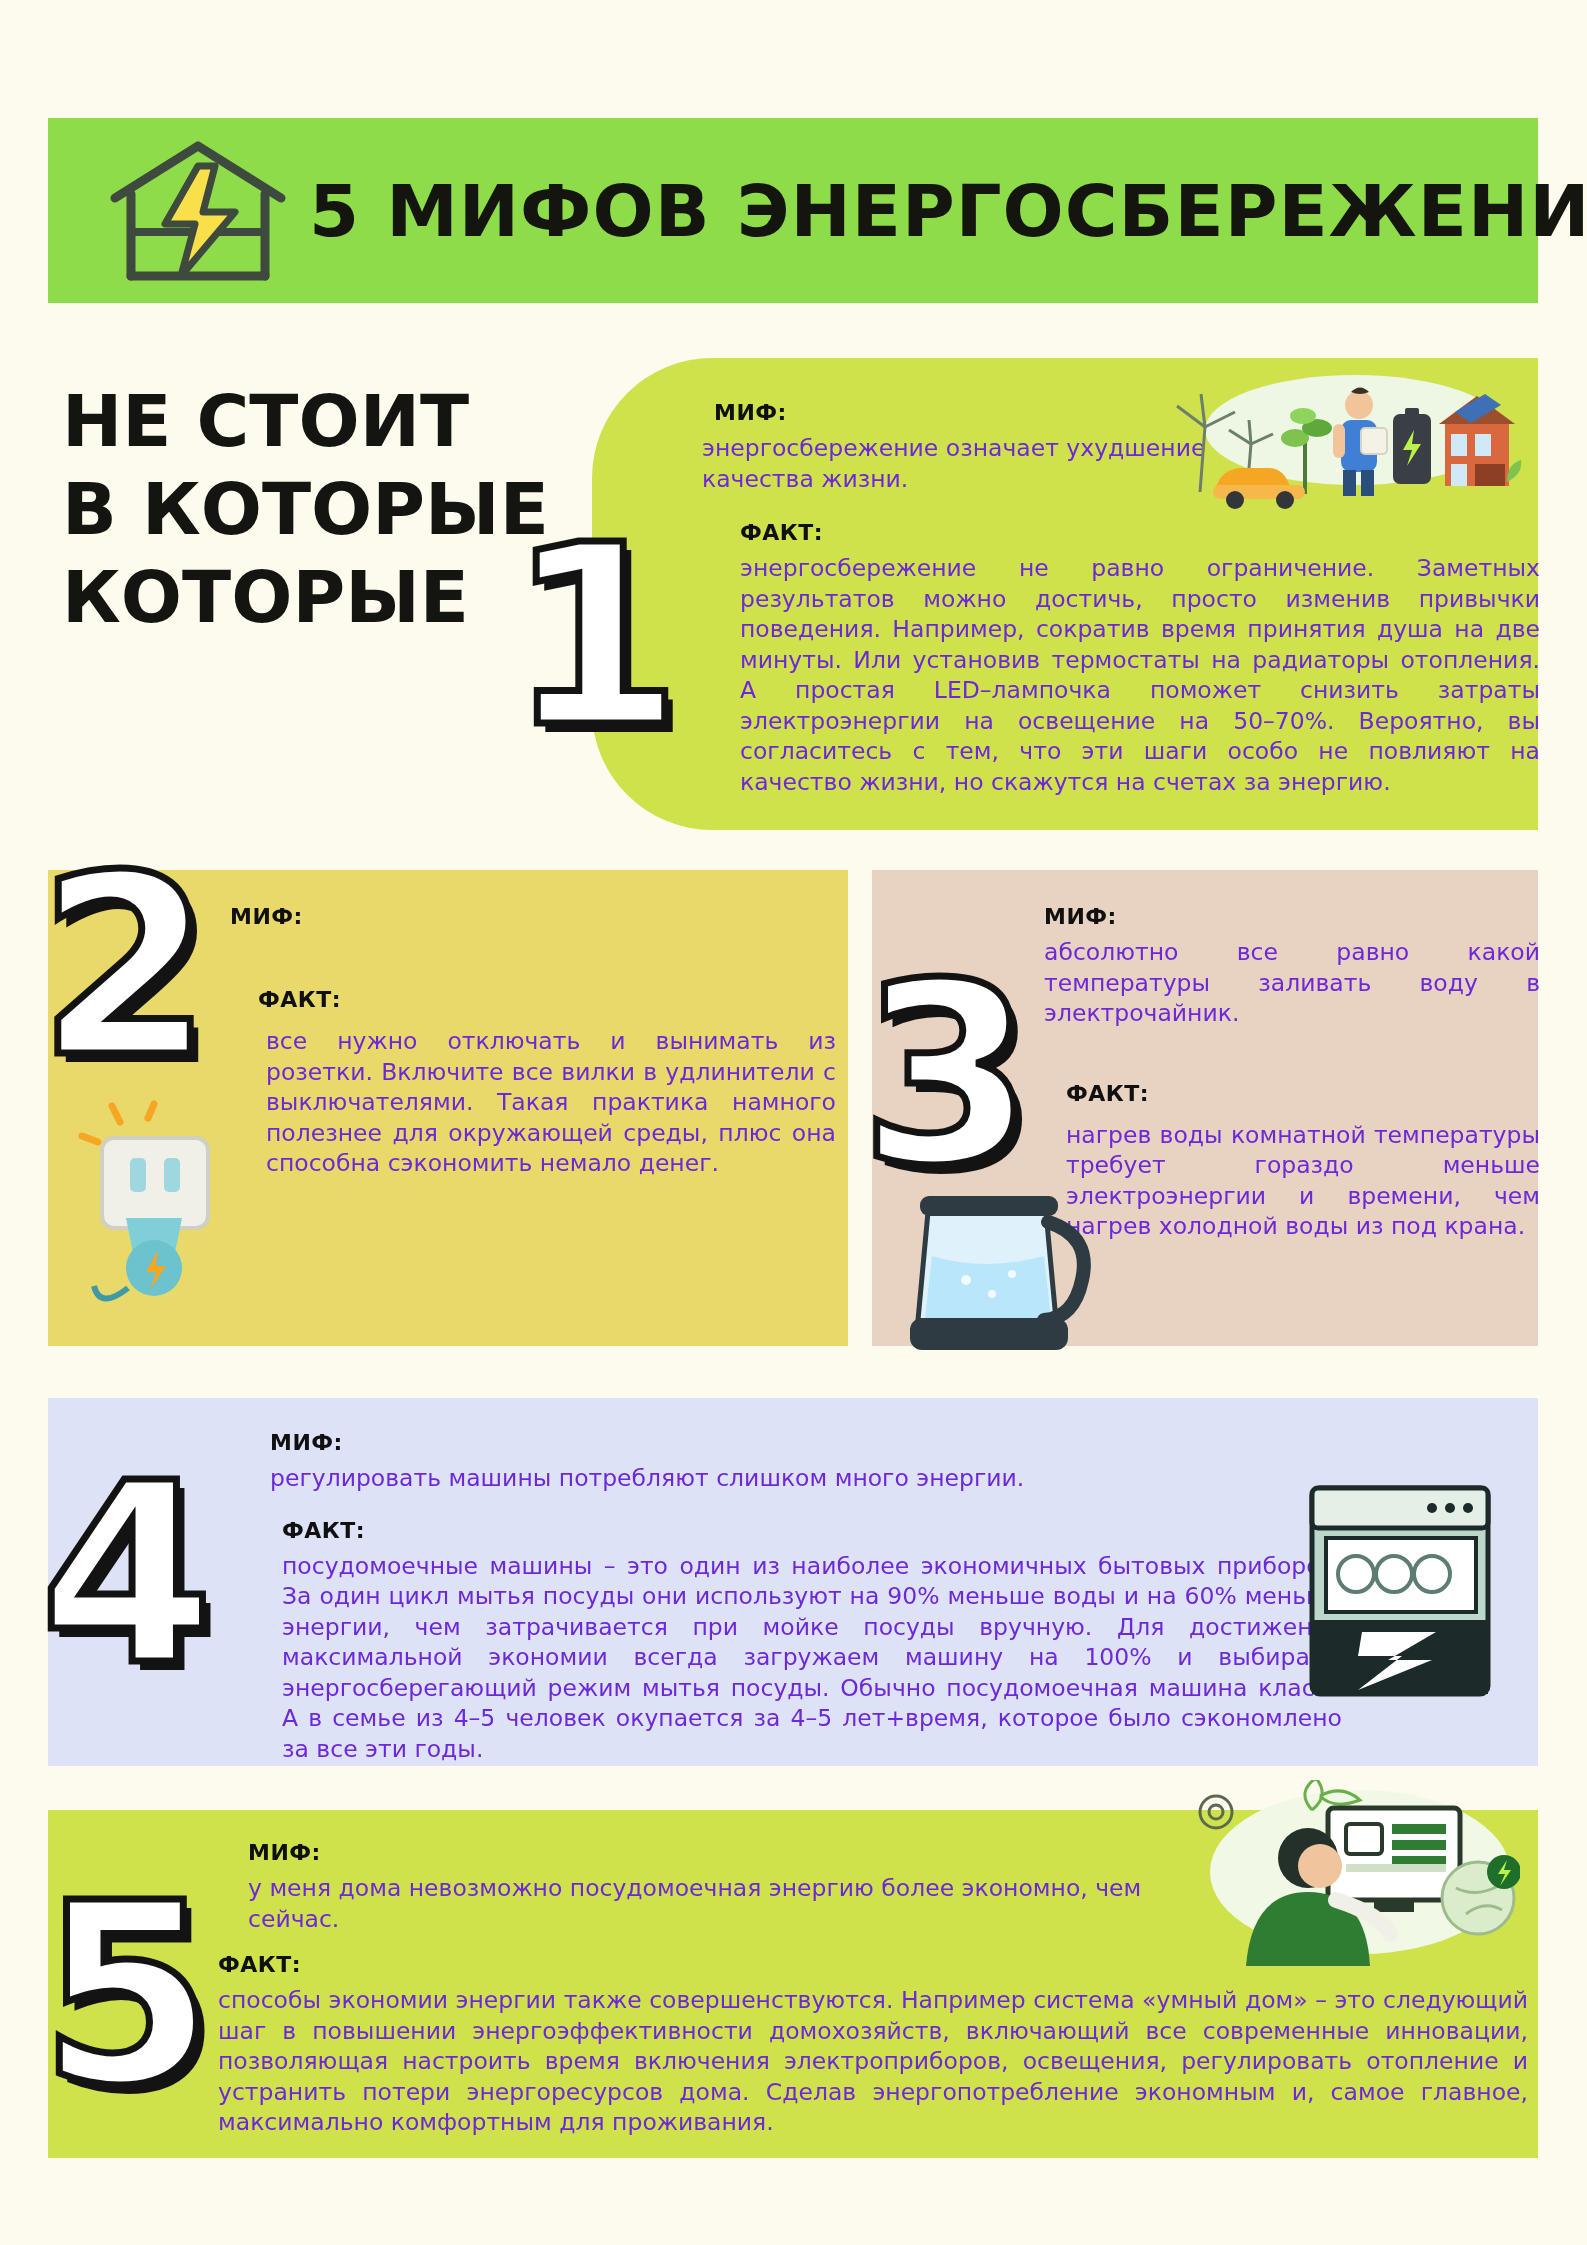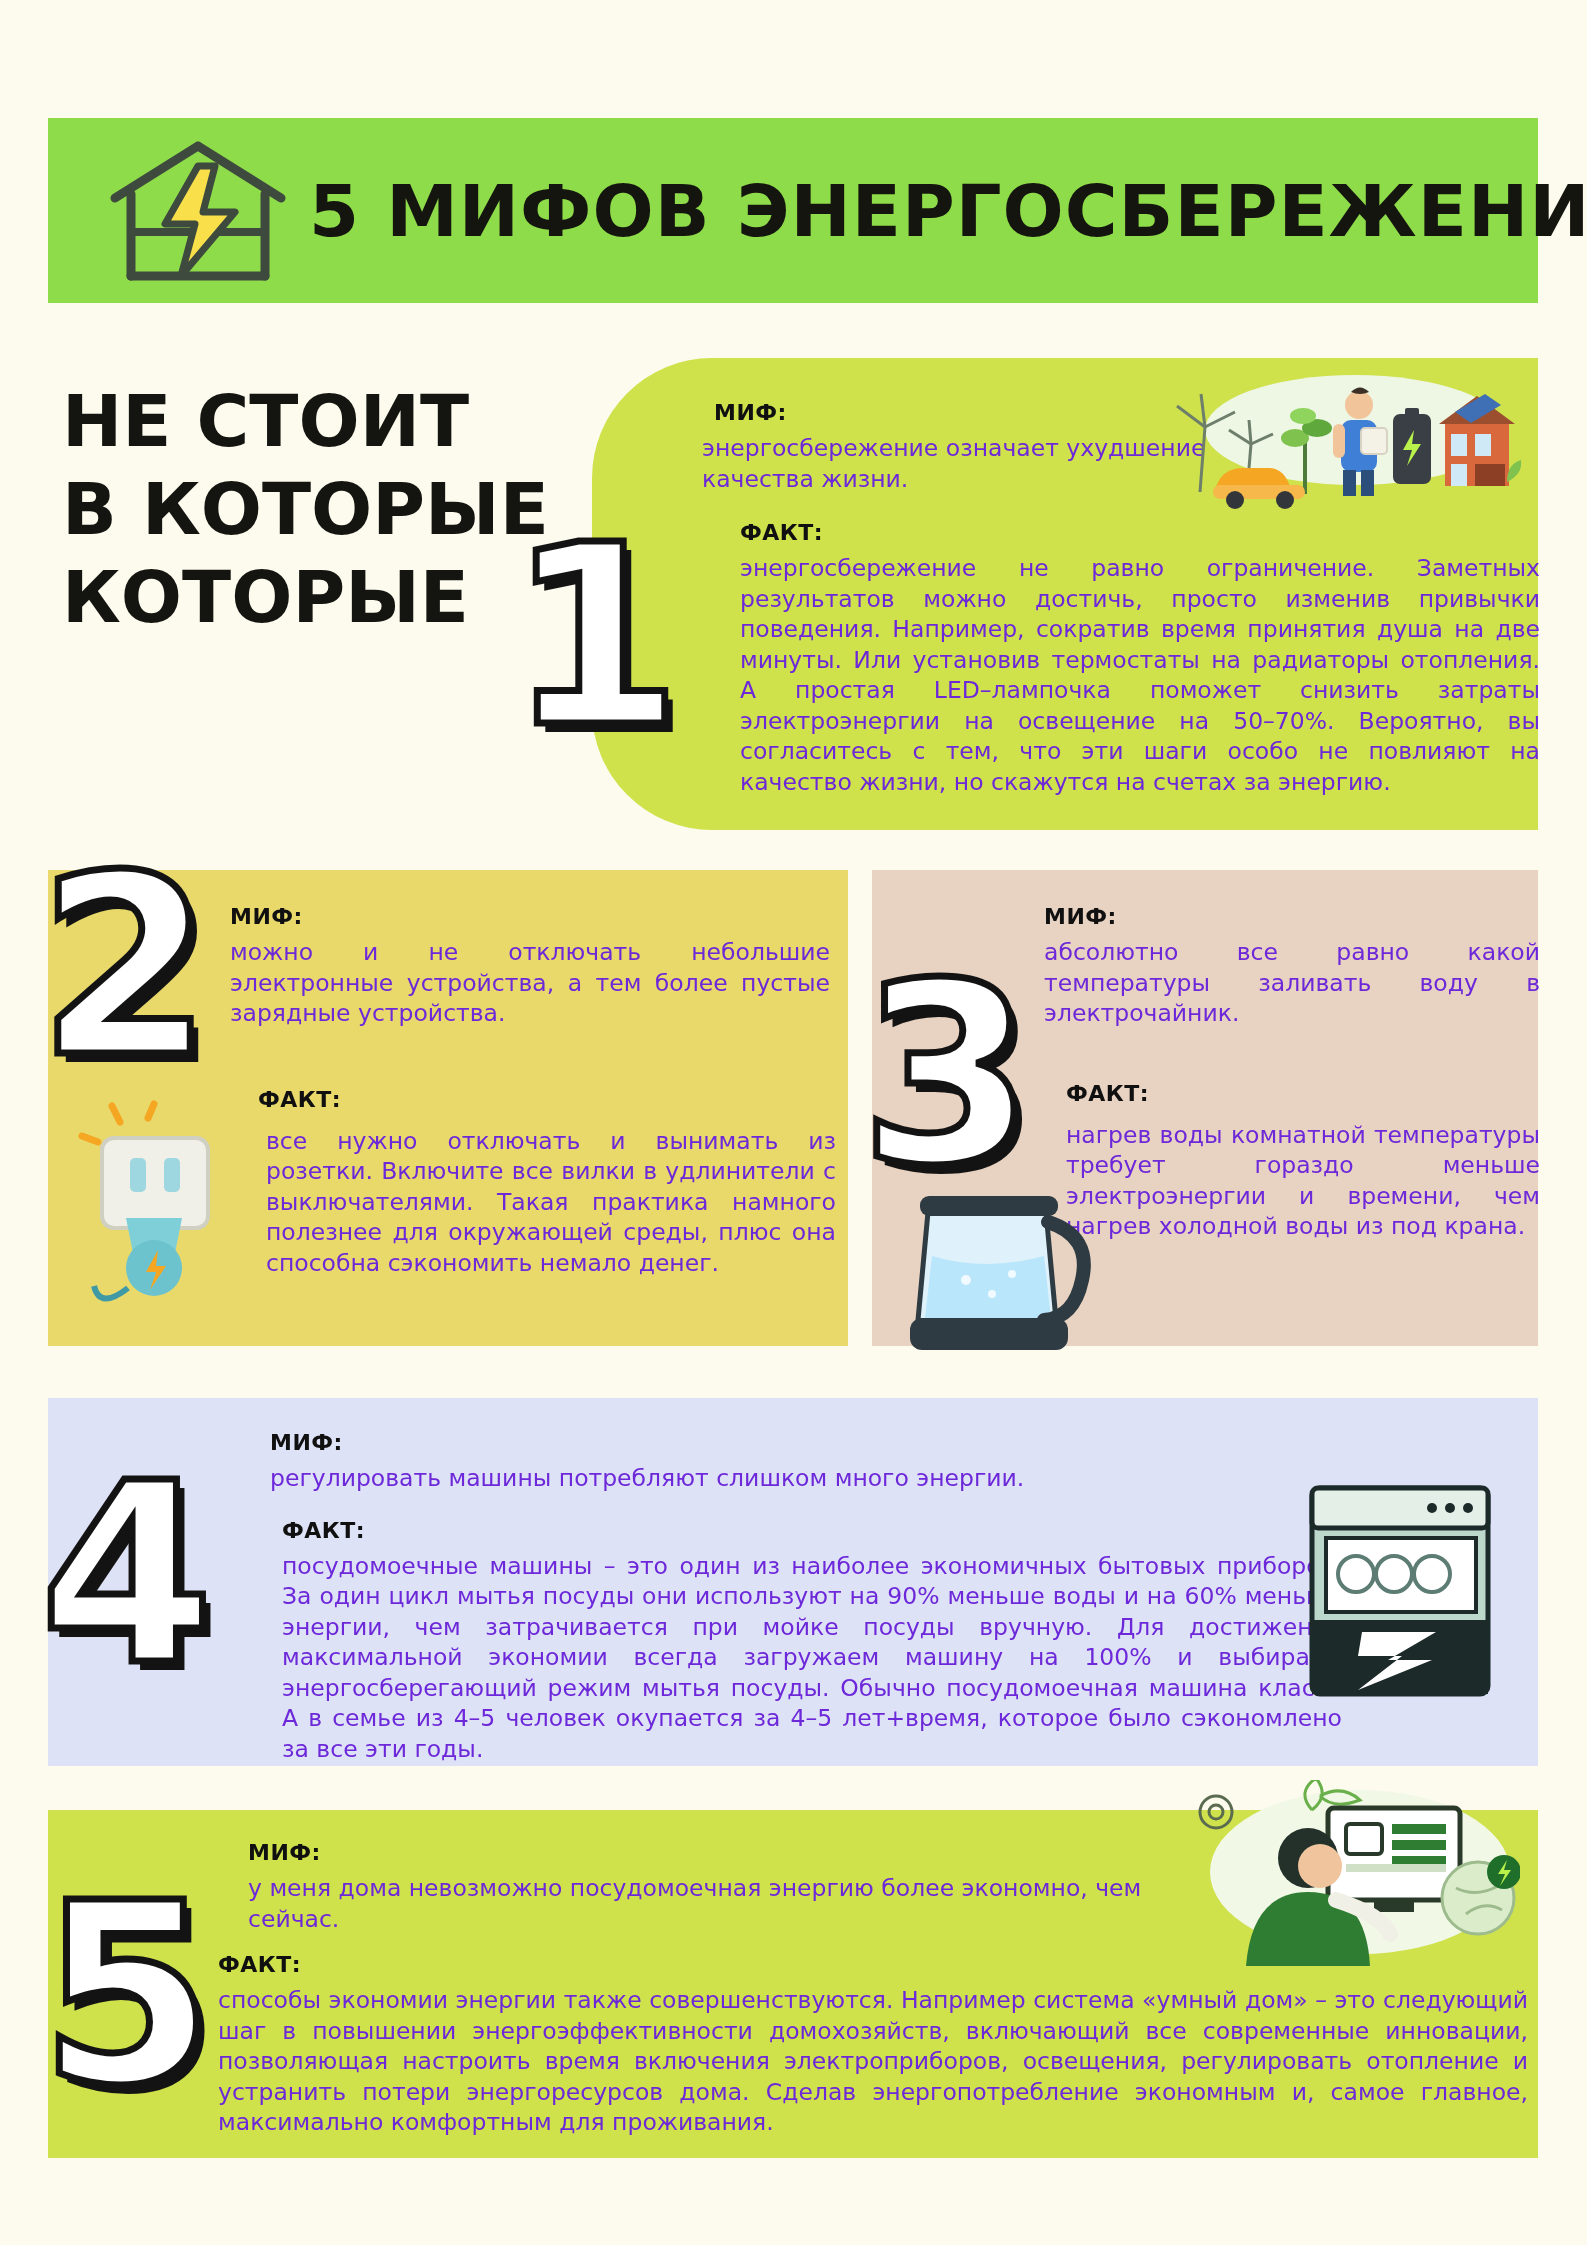--- a/index.html
+++ b/index.html
@@ -241,21 +241,20 @@
         <rect x="296" y="92" width="16" height="22" fill="#cfe9f7"></rect>
         <rect x="320" y="92" width="30" height="22" fill="#8c3f25"></rect>
         <path d="M300 40 L330 22 L346 33 L316 51 Z" fill="#3f6fb5"></path>
       </g>
       <path d="M352 110 q16 -8 14 -22 q-14 4 -14 22" fill="#7fc24e"></path>
     </svg>
   </div>
 
   <div class="card" id="card2">
     <div class="label">МИФ:</div>
-    <div class="body" style="width:600px">можно и не отключать небольшие электронные устройства, а тем более пустые зарядные устройства.</div>
     <div class="label" style="margin-top:58px;margin-left:28px">ФАКТ:</div>
     <div class="body" style="margin-left:36px;width:570px;margin-top:14px">все нужно отключать и вынимать из розетки. Включите все вилки в удлинители с выключателями. Такая практика намного полезнее для окружающей среды, плюс она способна сэкономить немало денег.</div>
   </div>
   <div class="bignum" id="num2">2</div>
 
   <div class="illus" style="left:78px; top:1100px;">
     <svg width="185" height="210" viewBox="0 0 185 210">
       <g stroke="#f5a623" stroke-width="7" stroke-linecap="round">
         <path d="M42 22 L34 6"></path>
           <path d="M70 18 L76 4"></path>

